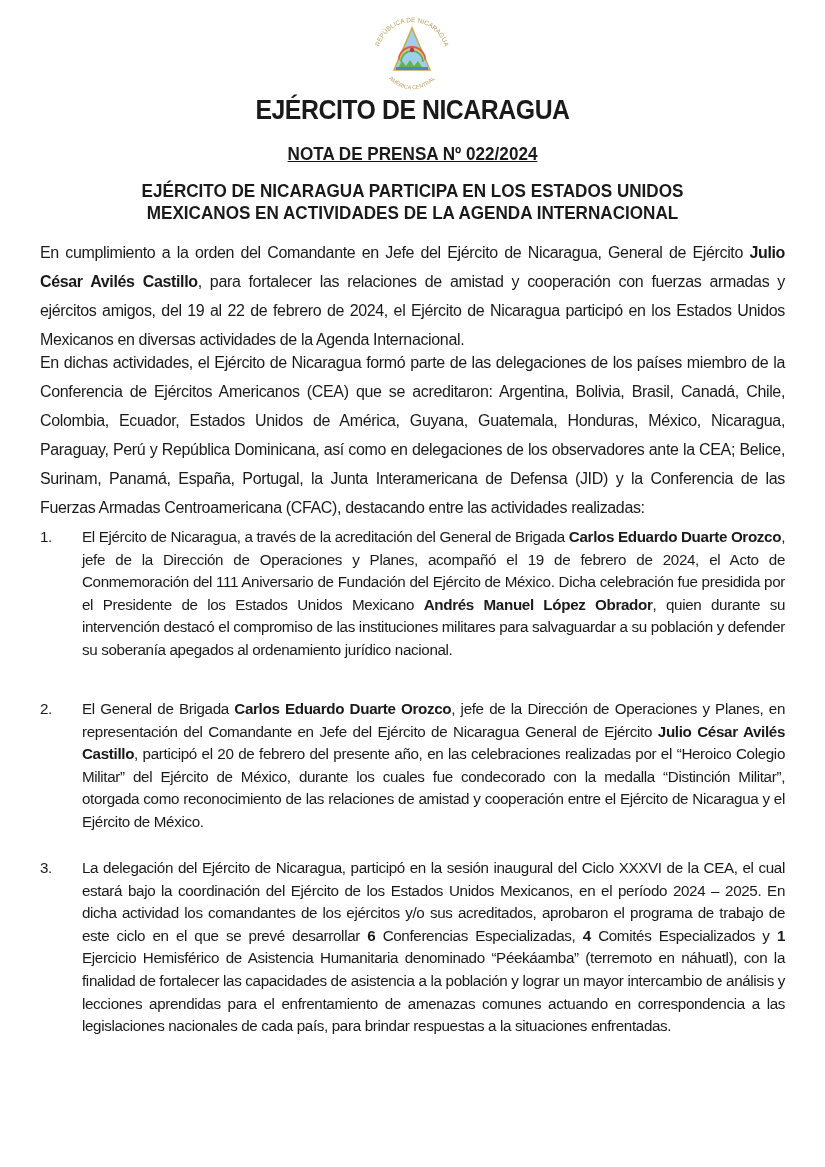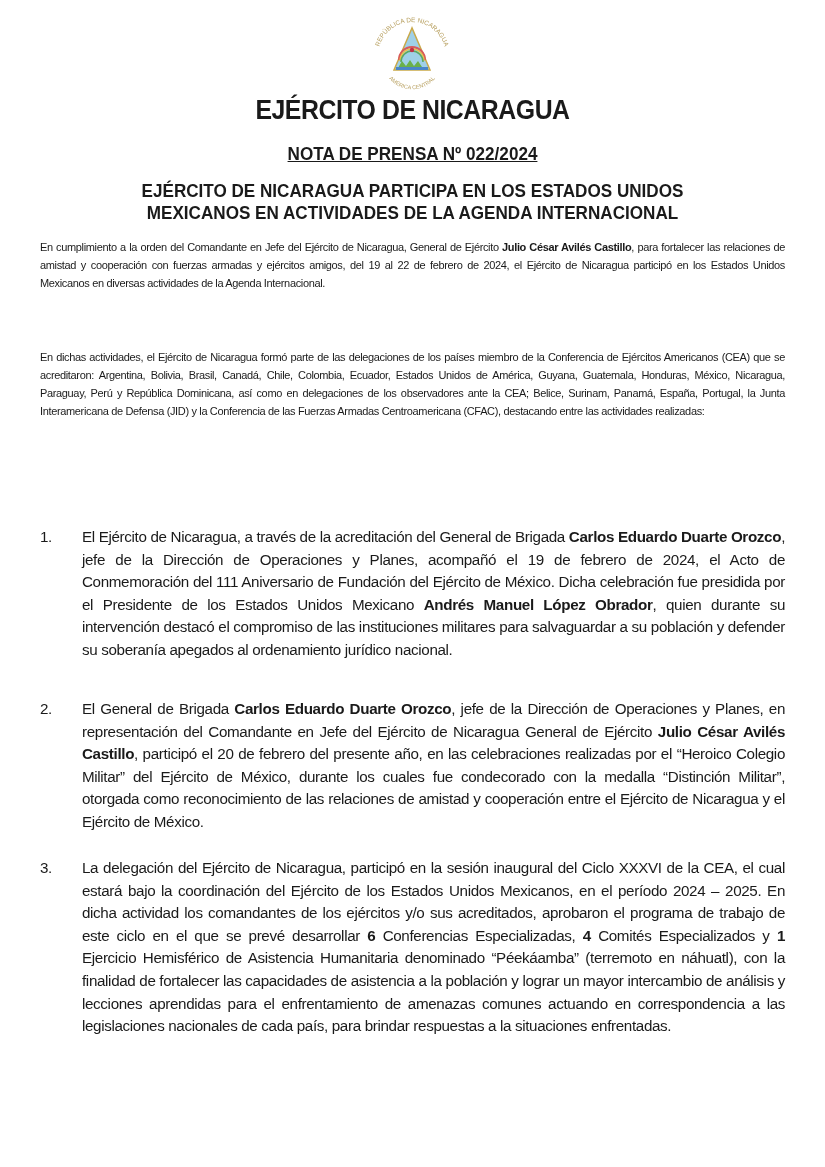--- a/index.html
+++ b/index.html
@@ -5,21 +5,21 @@
   html, body { margin: 0; padding: 0; background: #ffffff; }
   body { width: 825px; height: 1167px; position: relative; overflow: hidden;
          font-family: "Liberation Sans", sans-serif; color: #1a1a1a; }
   .emblem { position: absolute; left: 364px; top: 14px; width: 96px; height: 76px; }
   .title { position: absolute; left: 0; width: 825px; top: 95px; text-align: center;
            font-weight: bold; font-size: 27px; letter-spacing: -0.5px; transform: scaleX(0.92); }
   .subtitle { position: absolute; left: 0; width: 825px; top: 143px; text-align: center;
               font-weight: bold; font-size: 19px; text-decoration: underline; transform: scaleX(0.9); }
   .headline { position: absolute; left: 40px; width: 745px; top: 180px; text-align: center;
               font-weight: bold; font-size: 19px; line-height: 22px; transform: scaleX(0.9); }
-  .body { position: absolute; left: 40px; width: 745px; font-size: 11px; line-height: 18px;
+  .body { position: absolute; left: 40px; width: 745px; font-size: 16px; line-height: 29px;
           text-align: justify; letter-spacing: -0.35px; }
   .body b { font-weight: bold; }
   .list-item { position: absolute; left: 40px; width: 745px; font-size: 15.2px; line-height: 22.6px;
                text-align: justify; letter-spacing: -0.35px; }
   .list-num { position: absolute; left: 0; top: 0; width: 22px; }
   .list-text { margin-left: 42px; display: block; }
 </style>
 </head>
 <body>
 

